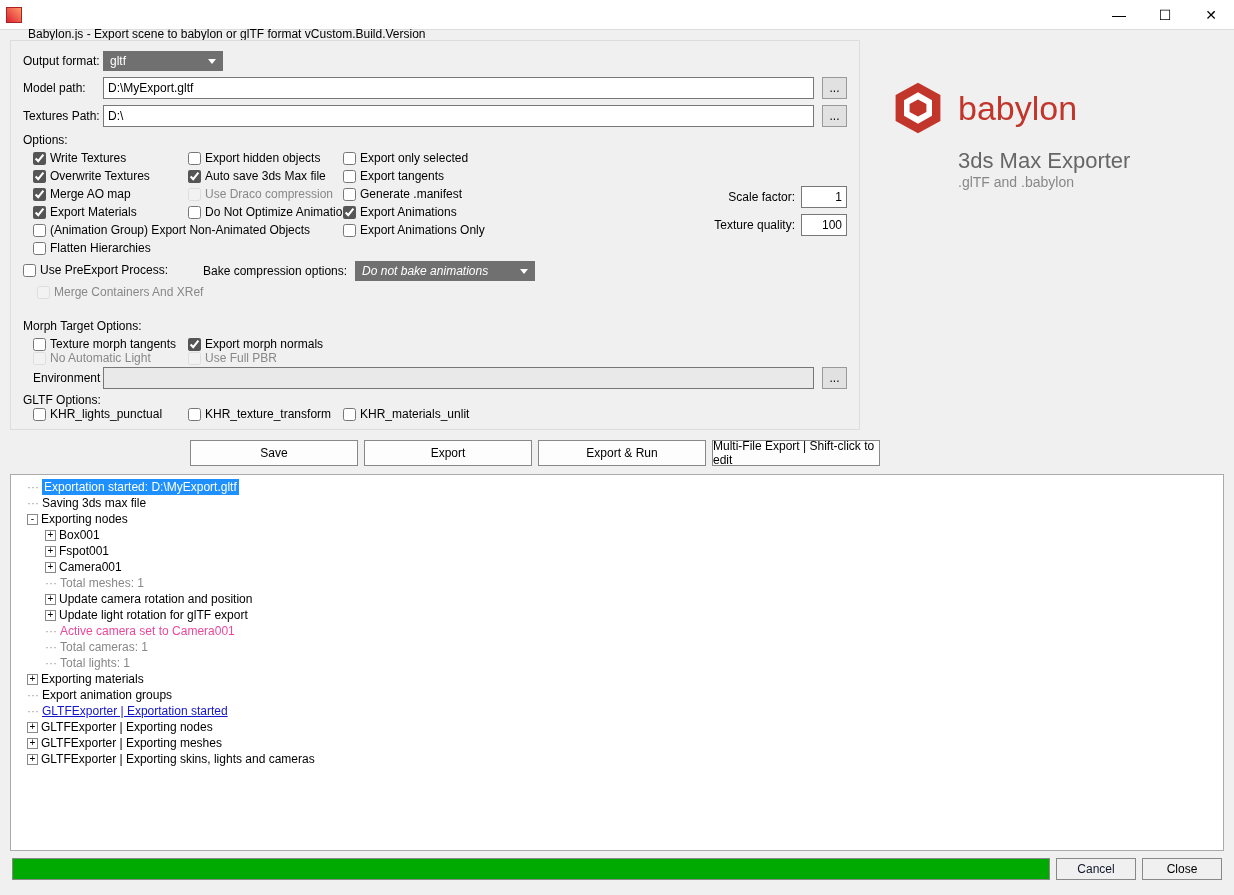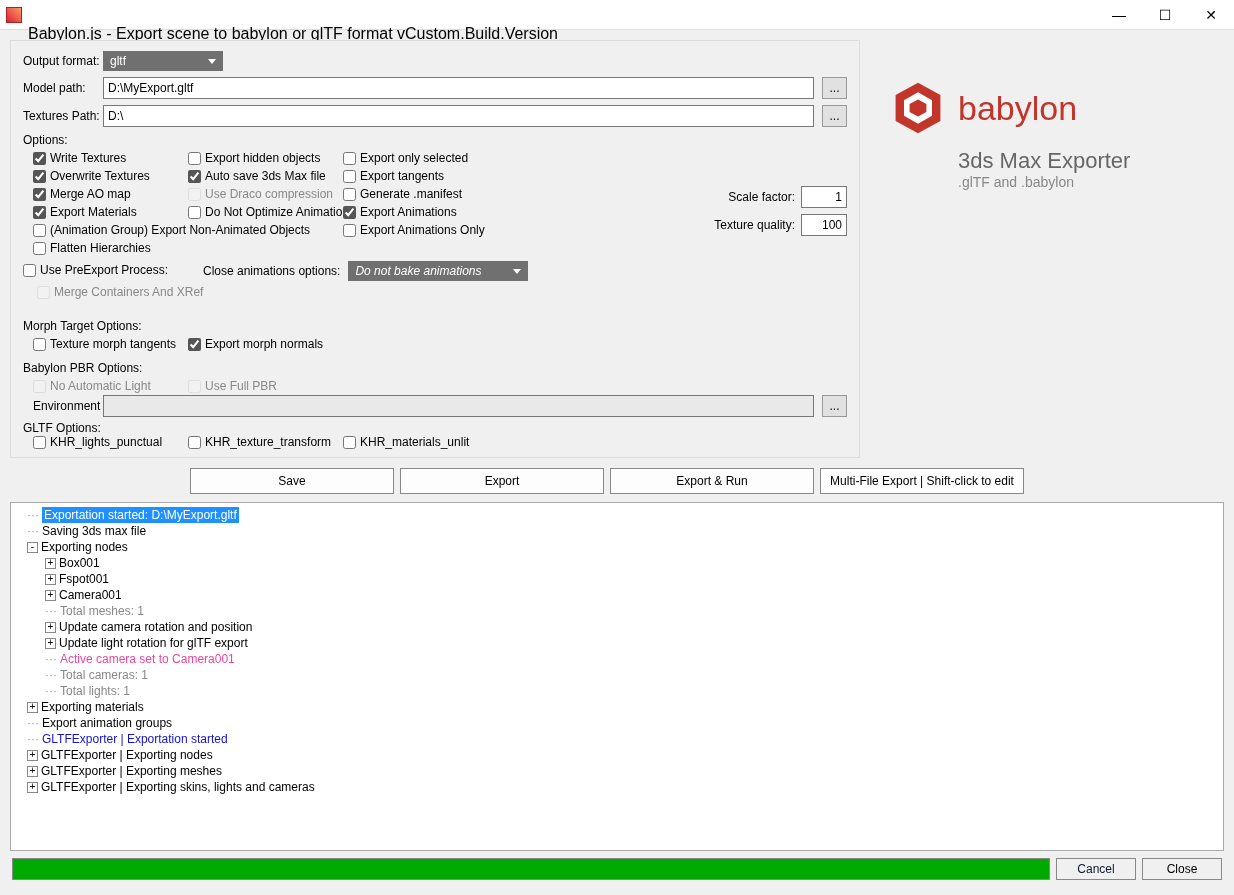--- a/index.html
+++ b/index.html
@@ -19,21 +19,21 @@
   align-items: center;
   border-bottom: 1px solid #ddd;
   padding-left: 6px;
 }
 .titlebar .appicon {
   width: 16px; height: 16px; margin-right: 6px;
   display: inline-block;
   background: linear-gradient(45deg,#d23,#f96);
   border: 1px solid #a22;
 }
-.titlebar .title { flex: 1; font-size: 16px; margin-top: 38px; }
+.titlebar .title { flex: 1; font-size: 12px; margin-top: 38px; }
 .winbtn { width: 46px; height: 30px; display: flex; align-items: center; justify-content: center; font-size: 14px; }
 
 .content { display: flex; flex-direction: column; background: #f0f0f0; padding: 10px; height: 865px; }
 
 .topzone { display: flex; }
 .optionspanel {
   background: #f0f0f0;
   border: 1px solid #ddd;
   flex: 1;
   padding: 10px 12px 8px 12px;
@@ -91,41 +91,41 @@
 
 .brand-logo { display: flex; align-items: center; gap: 12px; margin-bottom: 12px;}
 .brand-mark { width: 56px; height: 56px; position: relative; }
 .brand-mark svg { width: 56px; height: 56px;}
 .brand-name { font-size: 34px; font-weight: 500; color: #c2352b; }
 .brand-sub1 { font-size: 22px; color: #666; margin-left: 68px; }
 .brand-sub2 { font-size: 14px; color: #888; margin-left: 68px; }
 
 .buttonrow { display: flex; gap: 6px; margin: 10px 0 8px 180px; }
 .bigbtn {
-  width: 204px; height: 26px; background: #fdfdfd;
+  width: 168px; height: 26px; background: #fdfdfd;
   border: 1px solid #888; display: flex; align-items: center; justify-content: center;
   font-size: 12px;
 }
 
 .logpanel {
   flex: 1; background: #fff; border: 1px solid #aaa;
   overflow-y: scroll; padding: 4px 6px; position: relative;
 }
 .tree-row { display: flex; align-items: center; line-height: 16px; height: 16px; white-space: nowrap;}
 .tree-ind { display: inline-block; }
 .exp {
   width: 11px; height: 11px; border: 1px solid #888; display: inline-flex;
   align-items: center; justify-content: center; font-size: 10px; line-height: 1;
   margin-right: 3px; background: #fff;
 }
 .tree-dash { color: #999; margin-right: 3px;}
 .tree-txt.sel { background: #1e90ff; color: #fff; padding: 0 2px;}
 .tree-txt.gray { color: #888; }
 .tree-txt.green { color: #ec4899; }
-.tree-txt.blue { color: #1414c8; }
+.tree-txt.blue { color: #1414c8; text-decoration: underline; }
 
 .footer { height: 34px; display: flex; align-items: center; padding: 4px 2px 2px 2px; gap: 6px;}
 .progress { flex:1; height: 22px; border: 1px solid #888; background: #0a0; }
 .fbtn {
   width: 80px; height: 22px; border: 1px solid #888; background: #f0f0f0;
   display: flex; align-items: center; justify-content: center;
 }
 .fbtn.disabled { color: #0f172a; }
 </style>
 </head>
@@ -244,21 +244,21 @@
           </div>
       </div>
 
       <div style="margin-top:8px">
         <label class="chk">
             <input type="checkbox" style="">
             <span>Use PreExport Process:</span>
           </label>
       </div>
       <div class="bakerow">
-        <span class="blbl">Close animations options:</span>
+        <span class="blbl">Bake compression options:</span>
         <div class="dropdown wide">
             <span>Do not bake animations</span>
           </div>
       </div>
       <div class="subchk" style="margin-top:-18px">
         <label class="chk disabled">
             <input type="checkbox" disabled="" style="">
             <span>Merge Containers And XRef</span>
           </label>
       </div>
@@ -268,21 +268,20 @@
         <label class="chk">
             <input type="checkbox" style="">
             <span>Texture morph tangents</span>
           </label>
         <label class="chk">
             <input type="checkbox" checked="" style="">
             <span>Export morph normals</span>
           </label>
       </div>
 
-      <div class="section-label" style="margin-top:10px">Babylon PBR Options:</div>
       <div class="chkgrid two">
         <label class="chk disabled">
             <input type="checkbox" disabled="" style="">
             <span>No Automatic Light</span>
           </label>
         <label class="chk disabled">
             <input type="checkbox" disabled="" style="">
             <span>Use Full PBR</span>
           </label>
       </div>

